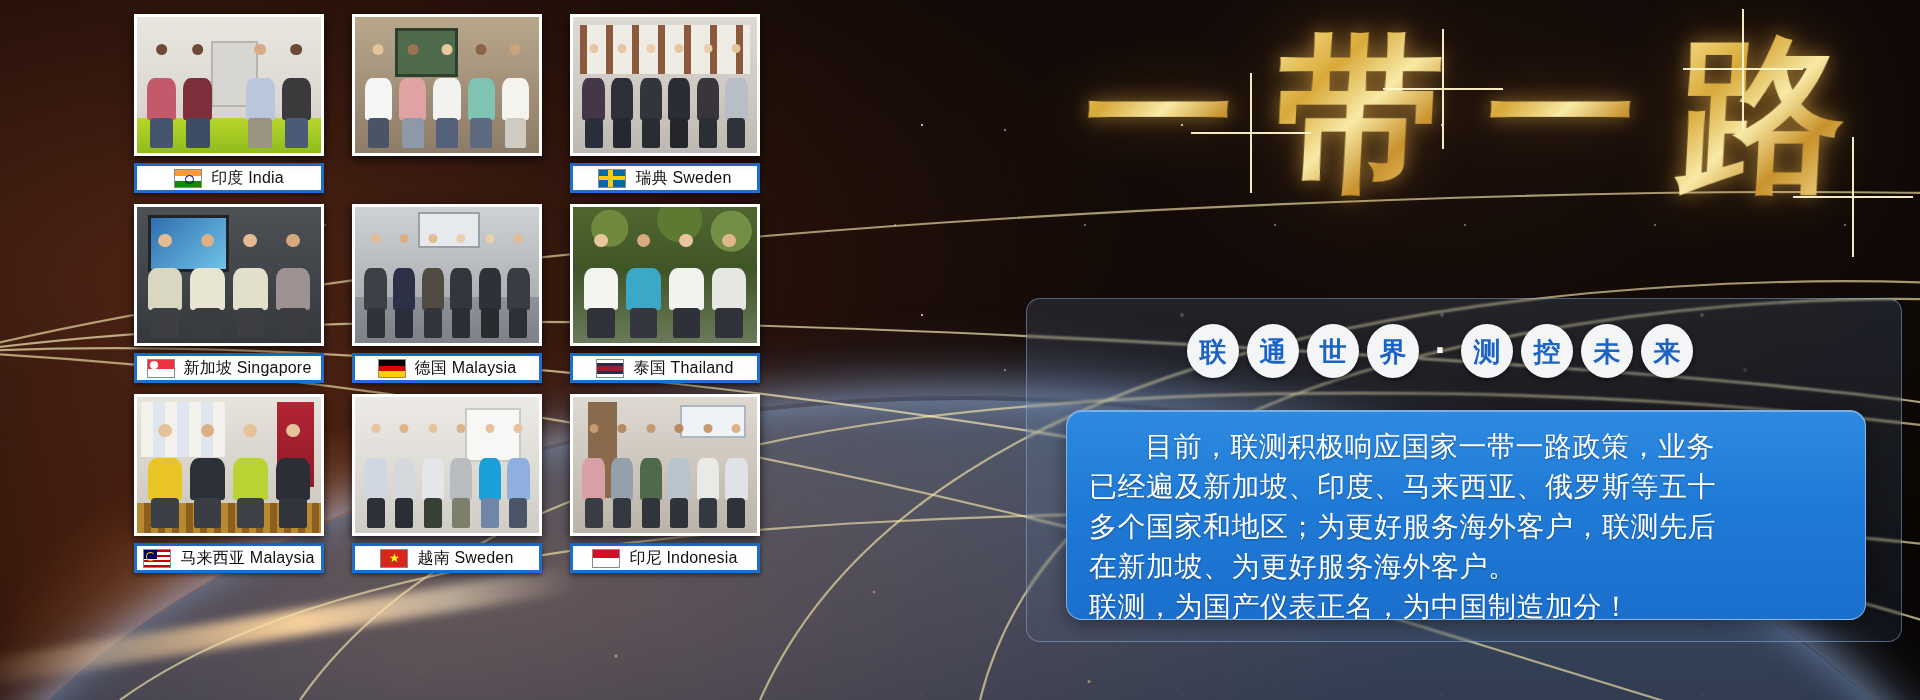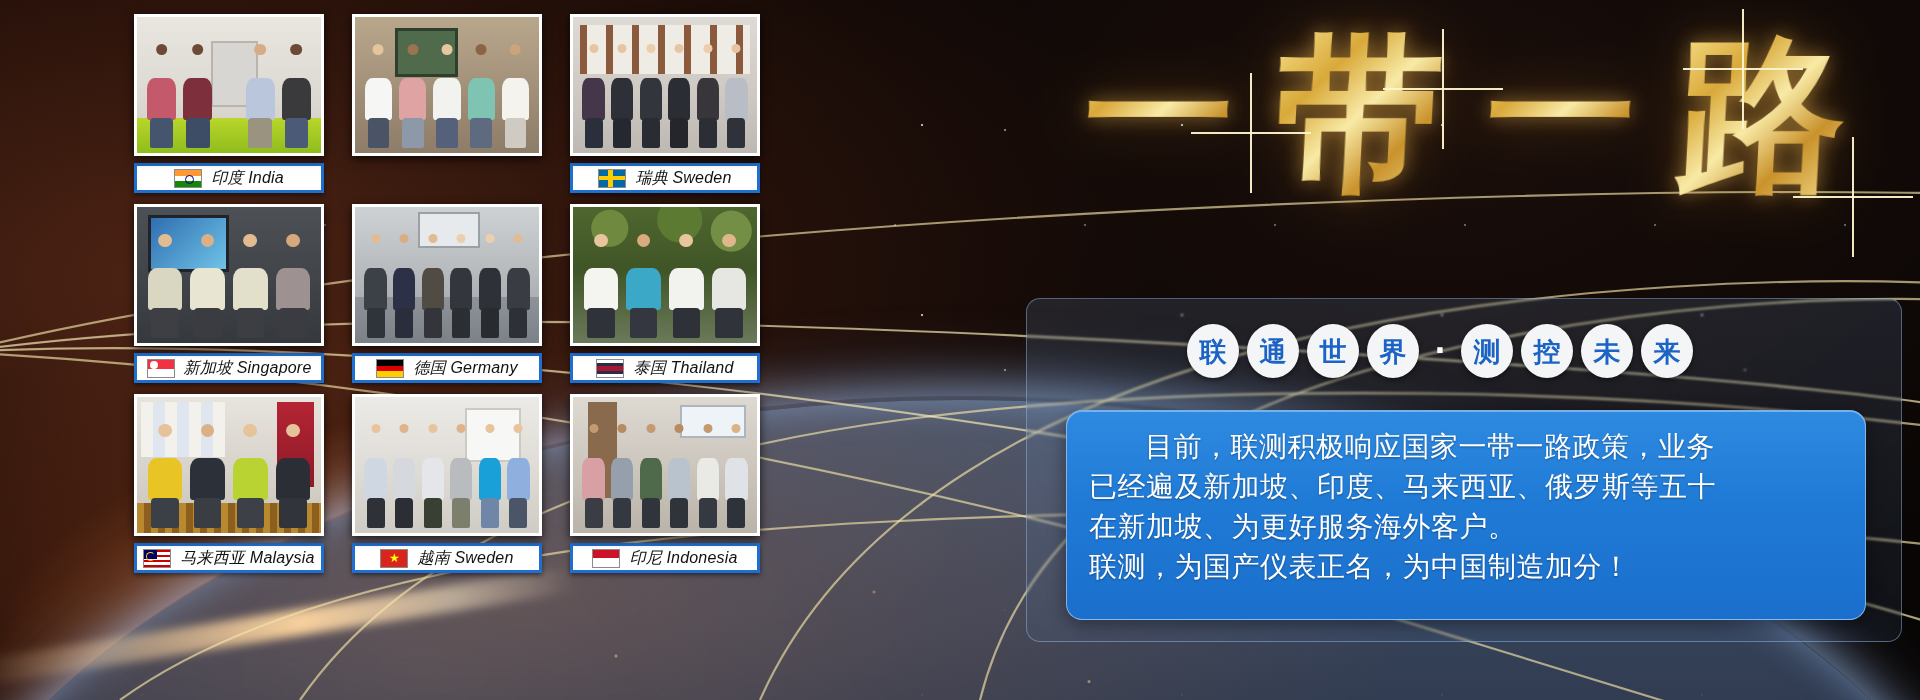--- a/index.html
+++ b/index.html
@@ -72,21 +72,21 @@
   .bg-streak{
     position:absolute; left:-40px; bottom:60px; width:620px; height:26px;
     background:linear-gradient(90deg, rgba(255,200,130,0) 0%, rgba(255,214,160,.95) 55%, rgba(255,236,200,.55) 80%, rgba(255,255,255,0) 100%);
     transform:rotate(-9deg); filter:blur(5px);
   }
 
   
   #photo-grid{
     position:absolute; left:134px; top:14px; width:630px; height:572px;
     display:grid; grid-template-columns:repeat(3,190px); grid-template-rows:repeat(3,182px);
-    column-gap:28px; row-gap:8px;font-style:italic;
+    column-gap:28px; row-gap:8px;
   }
   .photo-cell{ position:relative; width:190px; }
   .photo-frame{
     width:190px; height:142px; border:3px solid #ffffff; background:#2b2b2b;
     box-shadow:0 3px 9px rgba(0,0,0,.75); overflow:hidden; position:relative;
   }
   .photo-img{ position:absolute; inset:0; }
   .photo-img .room{ position:absolute; inset:0; }
   .photo-img .floor{ position:absolute; left:0; right:0; bottom:0; height:26%; }
   .people{ position:absolute; left:4%; right:4%; bottom:4%; top:18%; display:flex; gap:2px; align-items:flex-end; }
@@ -424,21 +424,21 @@
             <div class="person">
                 <div class="head" style="background:#e3bb93"></div>
                 <div class="torso" style="background:#393c42"></div>
                 <div class="legs" style="background:#2d3036"></div>
               </div>
           </div>
         </div>
       </div>
       <div class="label">
         <span class="flag f-germany"></span>
-        <span class="cap">德国 Germany</span>
+        <span class="cap">德国 Malaysia</span>
       </div>
     </div>
 
     <div class="photo-cell">
       <div class="photo-frame">
         <div class="photo-img">
           <div class="room" style="background:linear-gradient(180deg,#50662f 0%,#3f5526 46%,#6b7a5a 100%)"></div>
           <div style="position:absolute;left:0;top:0;right:0;height:52%;background:
             radial-gradient(circle at 20% 30%, #6f8a3e 0 18px, transparent 19px),
             radial-gradient(circle at 58% 18%, #5d7a33 0 22px, transparent 23px),
@@ -625,17 +625,18 @@
     <span class="slogan-chip dot">·</span>
     <span class="slogan-chip">测</span>
     <span class="slogan-chip">控</span>
     <span class="slogan-chip">未</span>
     <span class="slogan-chip">来</span>
   </div>
 
   <div id="paragraph-box">
     <div class="para-line indent">目前，联测积极响应国家一带一路政策，业务</div>
     <div class="para-line">已经遍及新加坡、印度、马来西亚、俄罗斯等五十</div>
+    <div class="para-line">多个国家和地区；为更好服务海外客户，联测先后</div>
     <div class="para-line">在新加坡、为更好服务海外客户。</div>
     <div class="para-line center">联测，为国产仪表正名，为中国制造加分！</div>
   </div>
 
 </div>
 
 </body></html>

